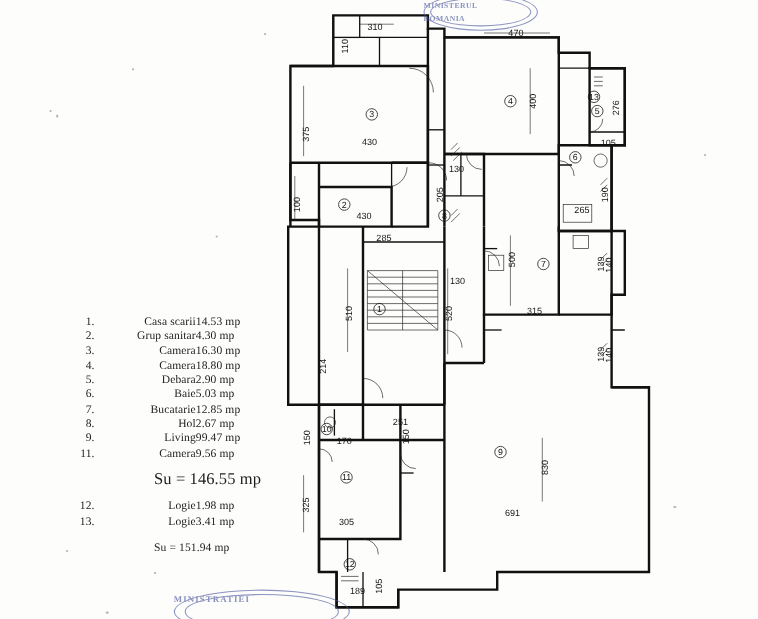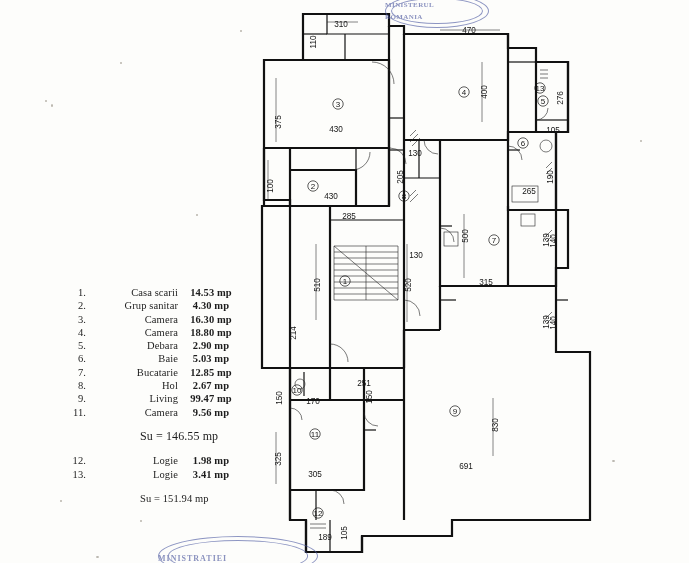--- a/index.html
+++ b/index.html
@@ -46,27 +46,26 @@
     width: 24px;
     text-align: right;
     padding-right: 4px;
   }
   .legend-name {
     width: 88px;
     text-align: right;
   }
   .legend-val {
     width: 66px;
-    text-align: center;
-    font-weight: bold;
+    text-align: left;
   }
   .legend-total {
     margin-top: 11px;
     padding-left: 78px;
-    font-size: 12px;
+    font-size: 15px;
   }
   .legend-extra {
     margin-top: 11px;
   }
   .legend-total2 {
     margin-top: 11px;
     padding-left: 78px;
     font-size: 10.5px;
   }
   
@@ -494,21 +493,21 @@
   <div class="stamp stamp-top">
     <div class="stamp-ellipse"></div>
     <div class="stamp-ellipse inner"></div>
     <div class="stamp-text" style="top:7px">MINISTERUL</div>
     <div class="stamp-text" style="top:19px">ROMANIA</div>
   </div>
 
   <div class="stamp stamp-bottom">
     <div class="stamp-ellipse"></div>
     <div class="stamp-ellipse inner"></div>
-    <div class="stamp-text" style="top:18px;font-size:8px;letter-spacing:1px">MINISTRATIEI</div>
+    <div class="stamp-text" style="top:4px;font-size:8px;letter-spacing:1px">MINISTRATIEI</div>
     <div class="stamp-text" style="top:32px;font-size:8px">STAT</div>
 
   </div>
 
   <div class="speck" style="left:45px;top:100px;width:2px;height:2px"></div>
   <div class="speck" style="left:51px;top:104px;width:2px;height:3px"></div>
   <div class="speck" style="left:120px;top:62px;width:2px;height:2px"></div>
   <div class="speck" style="left:196px;top:214px;width:2px;height:2px"></div>
   <div class="speck" style="left:640px;top:140px;width:2px;height:2px"></div>
   <div class="speck" style="left:612px;top:460px;width:3px;height:2px"></div>

